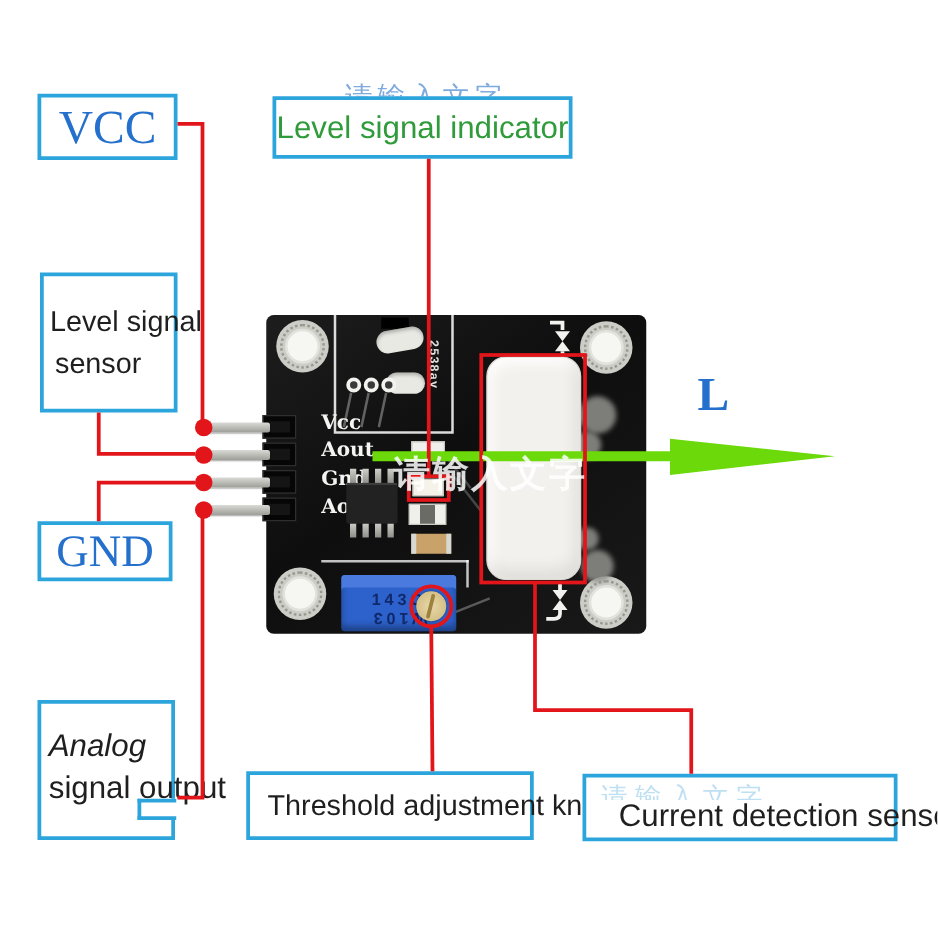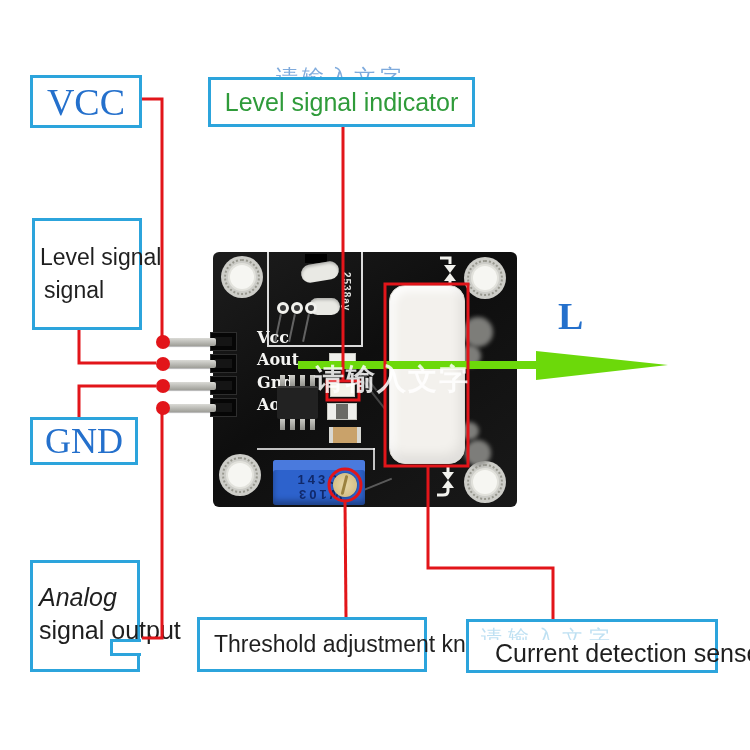--- a/index.html
+++ b/index.html
@@ -176,27 +176,27 @@
 
   <div id="watermark-top">
     <span>请输入文字</span>
   </div>
   <div id="watermark-center">请输入文字</div>
 
   <div class="lbox" style="left:30px;top:75px;width:112px;height:53px;display:flex;align-items:center;justify-content:center;">
     <span class="serifblue" style="font-size:38px;">VCC</span>
   </div>
 
-  <div class="lbox" style="left:208px;top:77px;width:267px;height:50px;display:flex;align-items:center;justify-content:center;">
+  <div class="lbox" style="left:218px;top:77px;width:240px;height:50px;display:flex;align-items:center;justify-content:center;">
     <span class="nowrap" style="font-size:25px;color:#2f9b3a;">Level signal indicator</span>
   </div>
 
   <div class="lbox" style="left:32px;top:218px;width:110px;height:112px;display:flex;flex-direction:column;justify-content:center;padding-left:5px;">
     <span class="blk nowrap" style="font-size:23px;">Level signal</span>
-    <span class="blk nowrap" style="font-size:23px;margin-top:6px;margin-left:4px;">signal</span>
+    <span class="blk nowrap" style="font-size:23px;margin-top:6px;margin-left:4px;">sensor</span>
   </div>
 
   <div class="lbox" style="left:30px;top:417px;width:108px;height:48px;display:flex;align-items:center;justify-content:center;">
     <span class="serifblue" style="font-size:36px;">GND</span>
   </div>
 
   <div class="lbox" style="left:30px;top:560px;width:110px;height:112px;padding-top:20px;padding-left:6px;box-sizing:border-box;">
     <span class="blk nowrap" style="font-size:25px;display:block;font-style:italic;">Analog</span>
     <span class="blk nowrap" style="font-size:25px;display:block;margin-top:4px;">signal output</span>
   </div>

